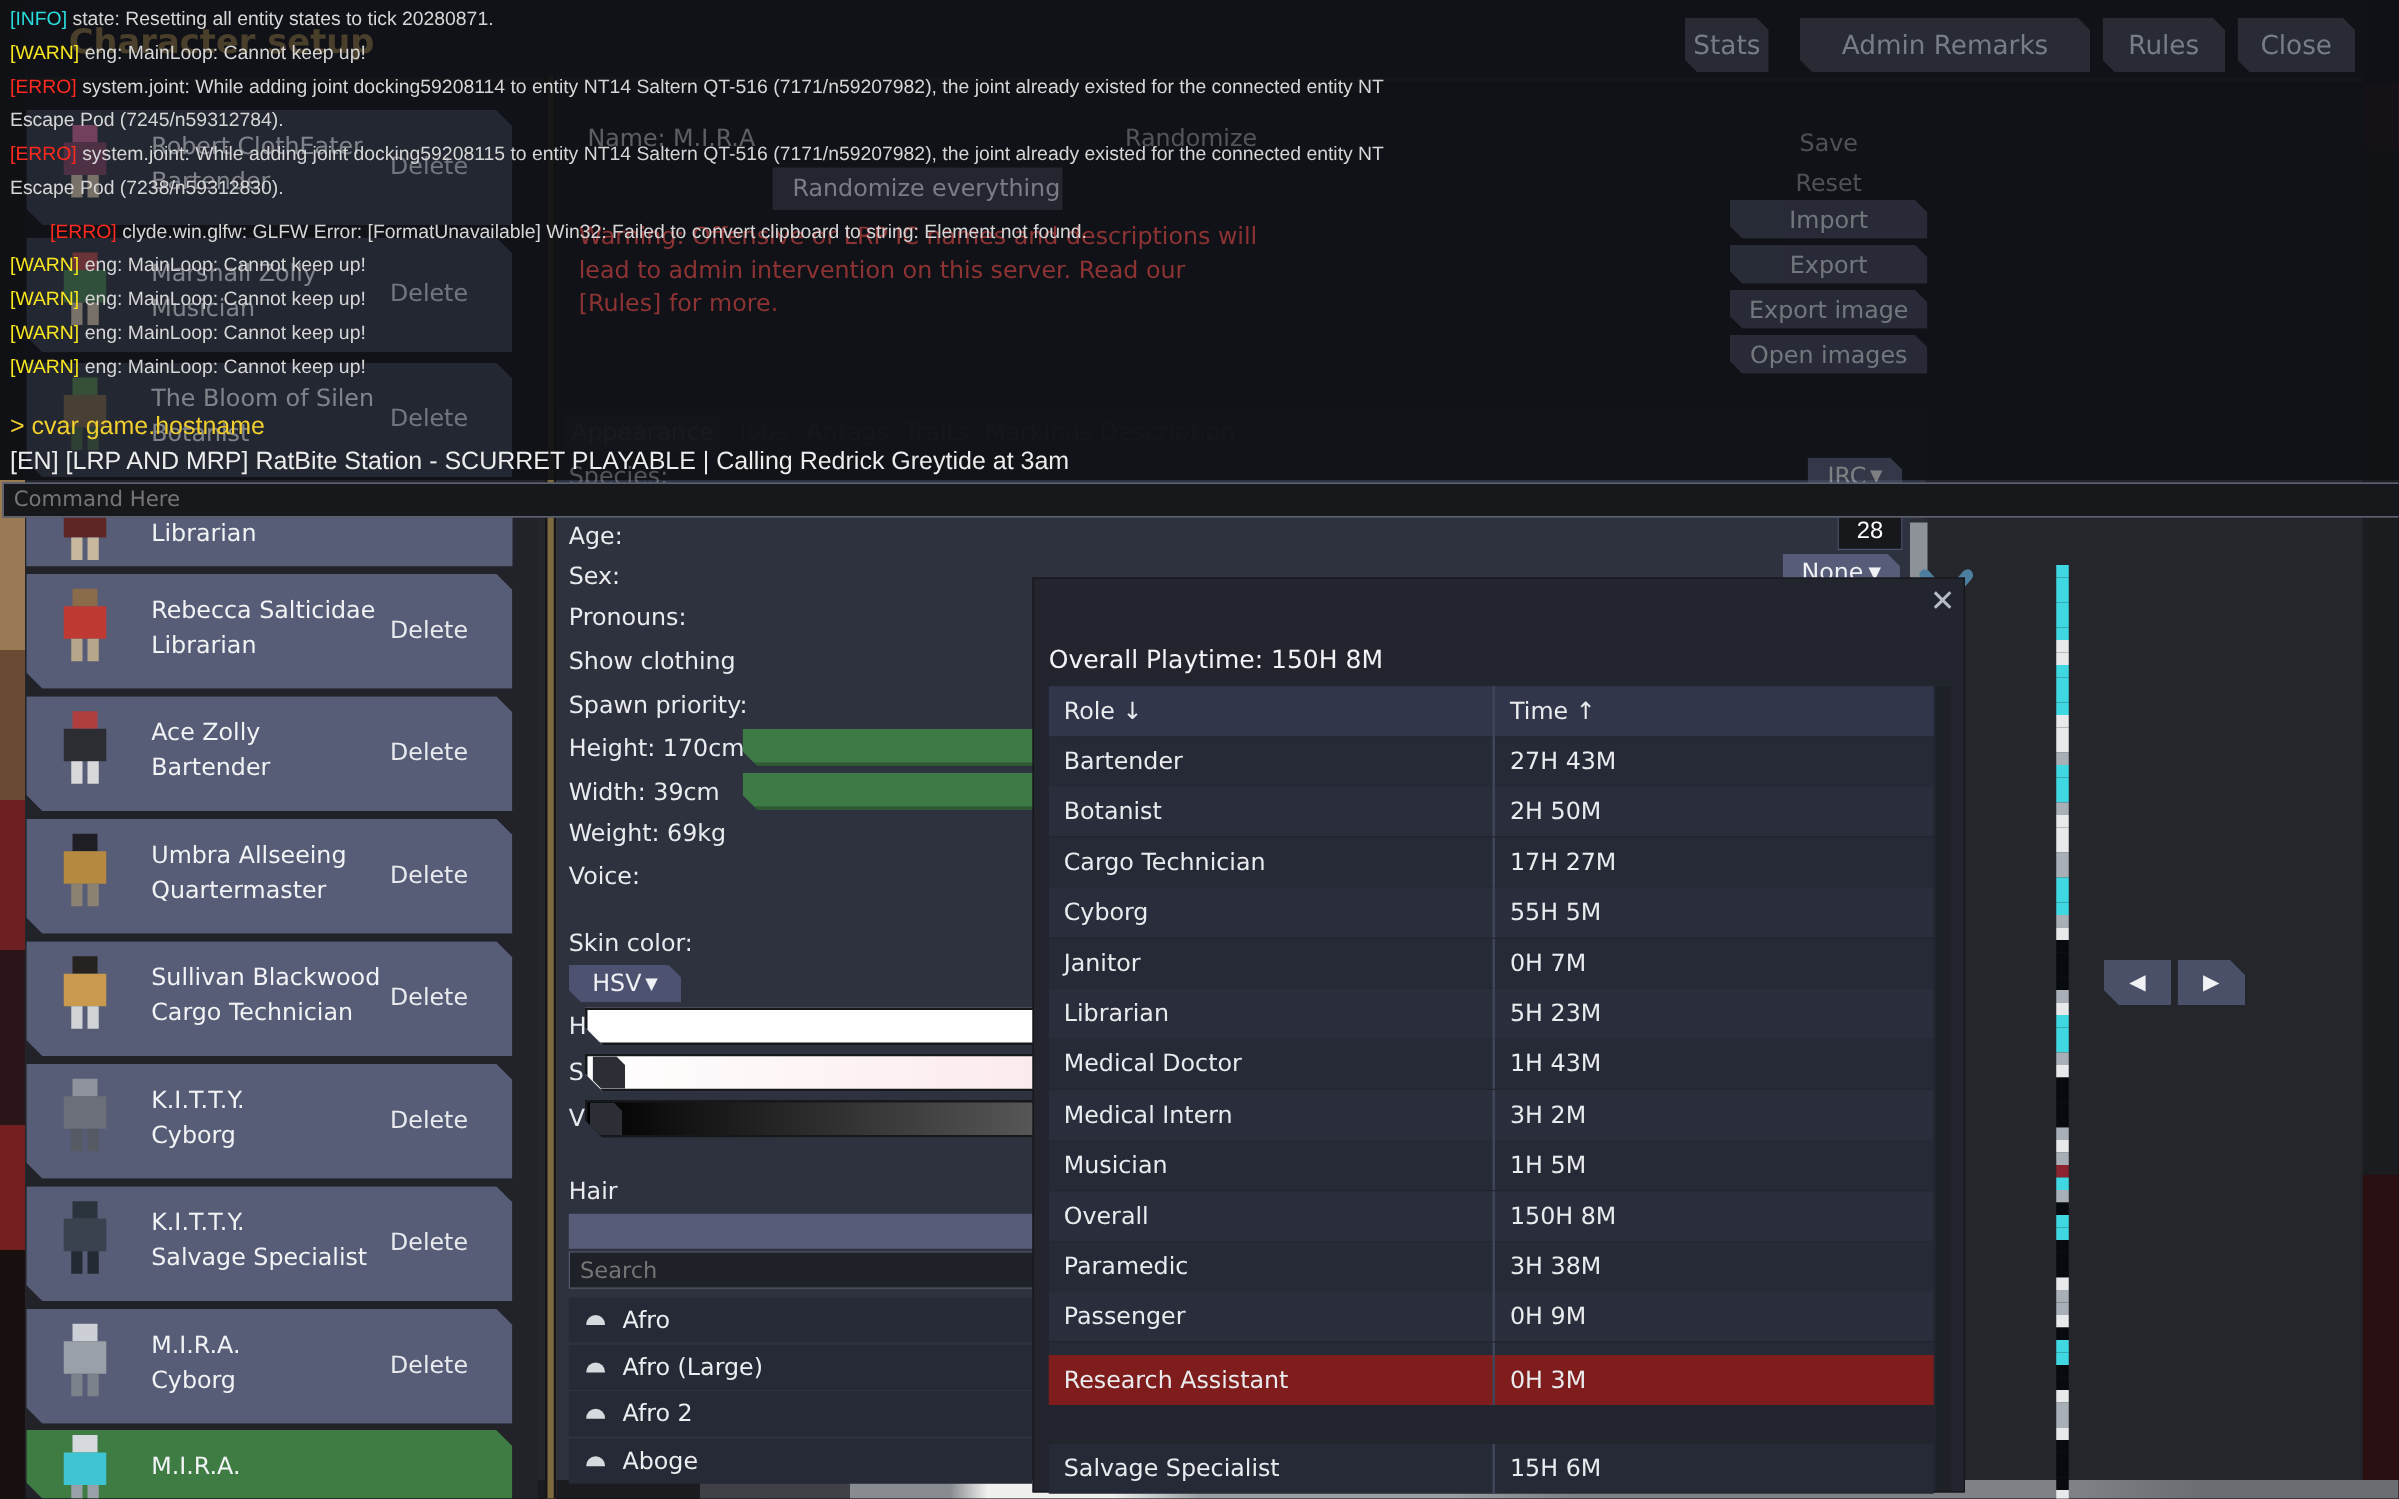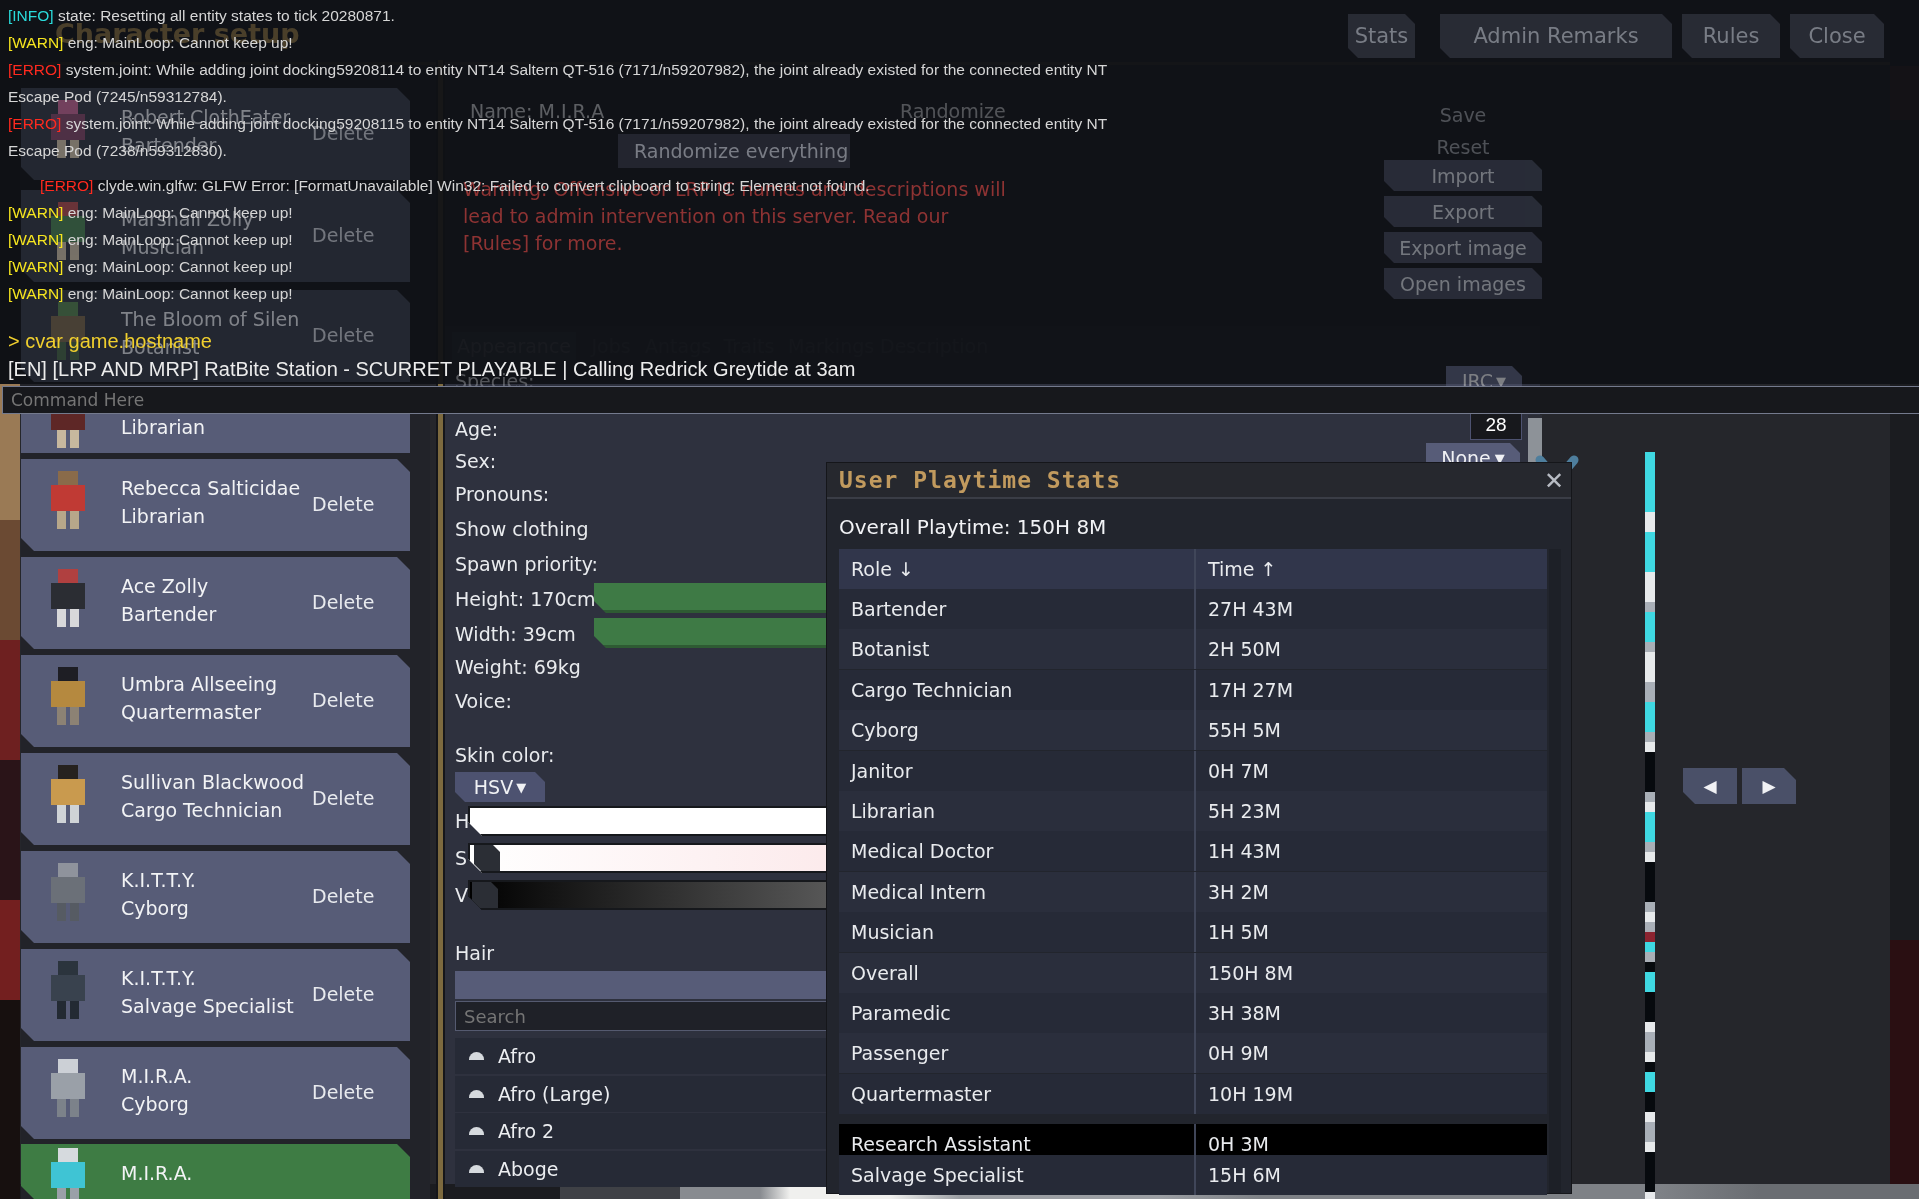--- a/index.html
+++ b/index.html
@@ -331,23 +331,20 @@
       <div style="left: 80px; top: 80px; width: 10px; height: 10px; background: rgb(231, 233, 235);"></div>
     </div>
   <div class="abs btn-like" style="left:1683px;top:768px;width:54px;height:36px;font-size:17px;background:#4a5068;clip-path:polygon(0 0,100% 0,100% 100%,12px 100%,0 calc(100% - 12px));">
       <span>◀</span>
     </div>
   <div class="abs btn-like" style="left:1742px;top:768px;width:54px;height:36px;font-size:17px;background:#4a5068;clip-path:polygon(0 0,calc(100% - 12px) 0,100% 12px,100% 100%,0 100%);">
       <span>▶</span>
     </div>
 
   <div class="abs dlg">
-    <div class="abs dlg-hdr">
-      <div class="dlg-title">User Playtime Stats</div>
-    </div>
     <div class="abs" style="left:714px;top:4px;width:26px;height:26px;color:#b8bcc4;font-size:24px;text-align:center;cursor:pointer;">✕</div>
     <div class="abs" style="left:12px;top:52px;font-size:20px;color:#f2f3f6;">Overall Playtime: 150H 8M</div>
     <div class="abs pt-row" style="top:86px;background:#31364b;">
       <div class="pt-cell-role" style="font-size:19px;">Role ↓</div>
       <div class="pt-divider"></div>
       <div class="pt-cell-time" style="font-size:19px;">Time ↑</div>
     </div>
     <div id="pt-rows">
         <div class="abs pt-row" style="top: 126px; background: rgb(38, 42, 55);">
           <div class="pt-cell-role">Bartender</div>
@@ -407,21 +404,21 @@
         <div class="abs pt-row" style="top: 570.4px; background: rgb(42, 46, 60);">
           <div class="pt-cell-role">Passenger</div>
           <div class="pt-divider"></div>
           <div class="pt-cell-time">0H 9M</div>
         </div>
         <div class="abs pt-row" style="top: 610.8px; background: rgb(38, 42, 55);">
           <div class="pt-cell-role">Quartermaster</div>
           <div class="pt-divider"></div>
           <div class="pt-cell-time">10H 19M</div>
         </div>
-        <div class="abs pt-row" style="top: 661px; background: #000000;">
+        <div class="abs pt-row" style="top: 621px; background: #7f1d1d;">
           <div class="pt-cell-role">Research Assistant</div>
           <div class="pt-divider"></div>
           <div class="pt-cell-time">0H 3M</div>
         </div>
         <div class="abs pt-row" style="top: 691.6px; background: rgb(38, 42, 55);">
           <div class="pt-cell-role">Salvage Specialist</div>
           <div class="pt-divider"></div>
           <div class="pt-cell-time">15H 6M</div>
         </div>
       </div>

